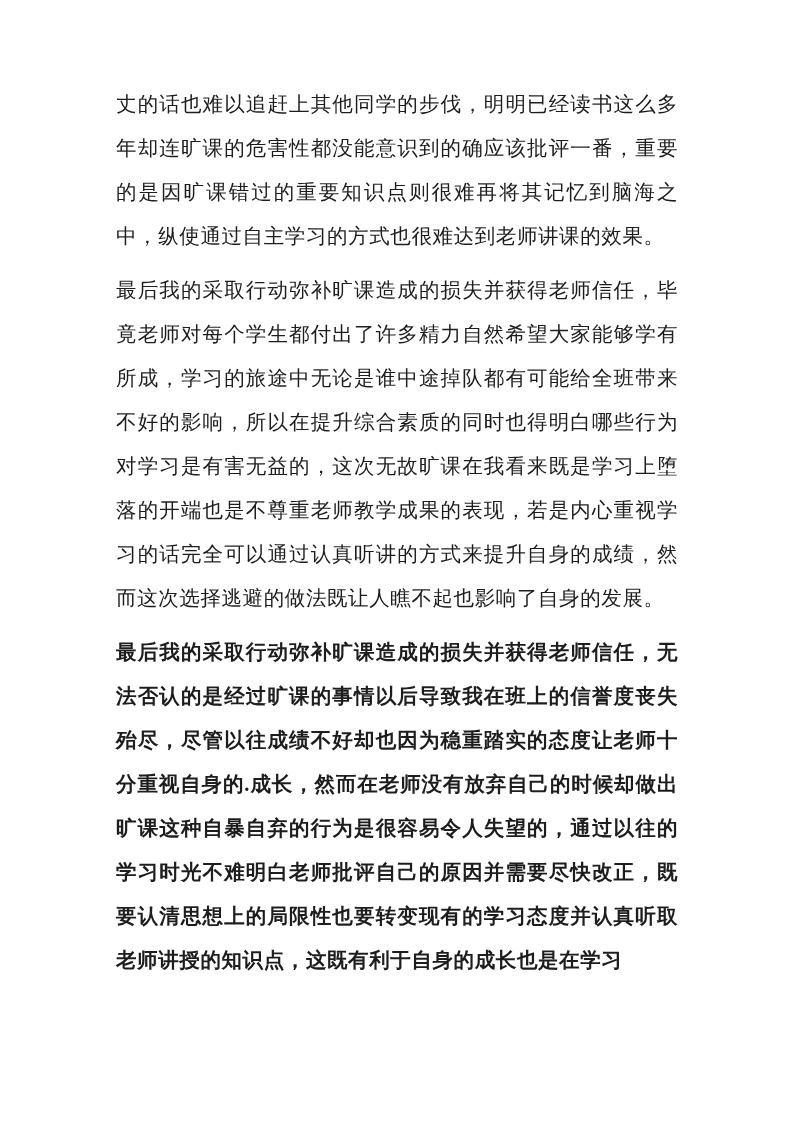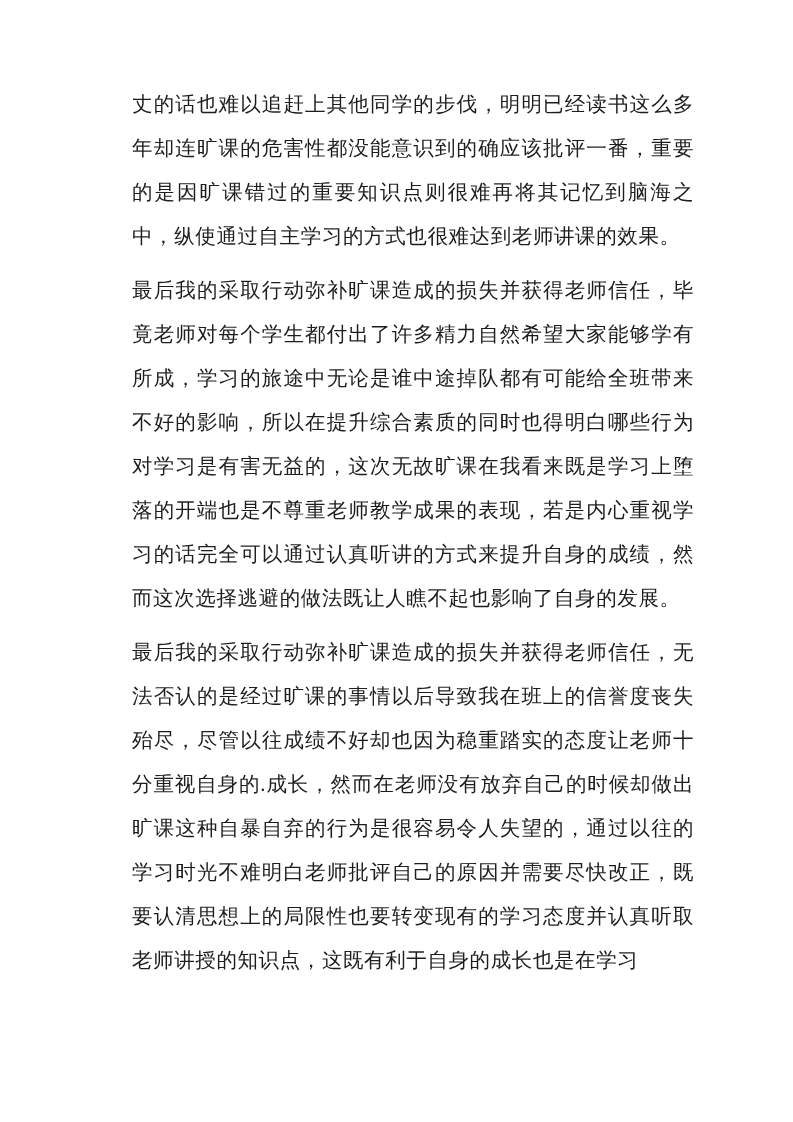--- a/index.html
+++ b/index.html
@@ -16,37 +16,38 @@
   }
   .page {
     position: relative;
     width: 793px;
     height: 1122px;
     background: #ffffff;
     box-sizing: border-box;
   }
   .content {
     position: absolute;
-    left: 132px;
+    left: 116px;
     top: 82px;
     width: 562px;
   }
   .para {
     font-size: 20.5px;
     line-height: 44px;
     text-align: justify;
     text-justify: inter-ideograph;
     letter-spacing: 0.6px;
     margin: 0 0 10px 0;
     color: #1d1d1d;
     text-indent: 0;
     word-break: break-all;
   }
   .para:last-child {
     margin-bottom: 0;
+    font-weight: bold;
   }
 </style>
 </head>
 <body>
 
 <div class="page">
   <div class="content">
     <p class="para">丈的话也难以追赶上其他同学的步伐，明明已经读书这么多年却连旷课的危害性都没能意识到的确应该批评一番，重要的是因旷课错过的重要知识点则很难再将其记忆到脑海之中，纵使通过自主学习的方式也很难达到老师讲课的效果。</p>
     <p class="para">最后我的采取行动弥补旷课造成的损失并获得老师信任，毕竟老师对每个学生都付出了许多精力自然希望大家能够学有所成，学习的旅途中无论是谁中途掉队都有可能给全班带来不好的影响，所以在提升综合素质的同时也得明白哪些行为对学习是有害无益的，这次无故旷课在我看来既是学习上堕落的开端也是不尊重老师教学成果的表现，若是内心重视学习的话完全可以通过认真听讲的方式来提升自身的成绩，然而这次选择逃避的做法既让人瞧不起也影响了自身的发展。</p>
     <p class="para">最后我的采取行动弥补旷课造成的损失并获得老师信任，无法否认的是经过旷课的事情以后导致我在班上的信誉度丧失殆尽，尽管以往成绩不好却也因为稳重踏实的态度让老师十分重视自身的.成长，然而在老师没有放弃自己的时候却做出旷课这种自暴自弃的行为是很容易令人失望的，通过以往的学习时光不难明白老师批评自己的原因并需要尽快改正，既要认清思想上的局限性也要转变现有的学习态度并认真听取老师讲授的知识点，这既有利于自身的成长也是在学习</p>

